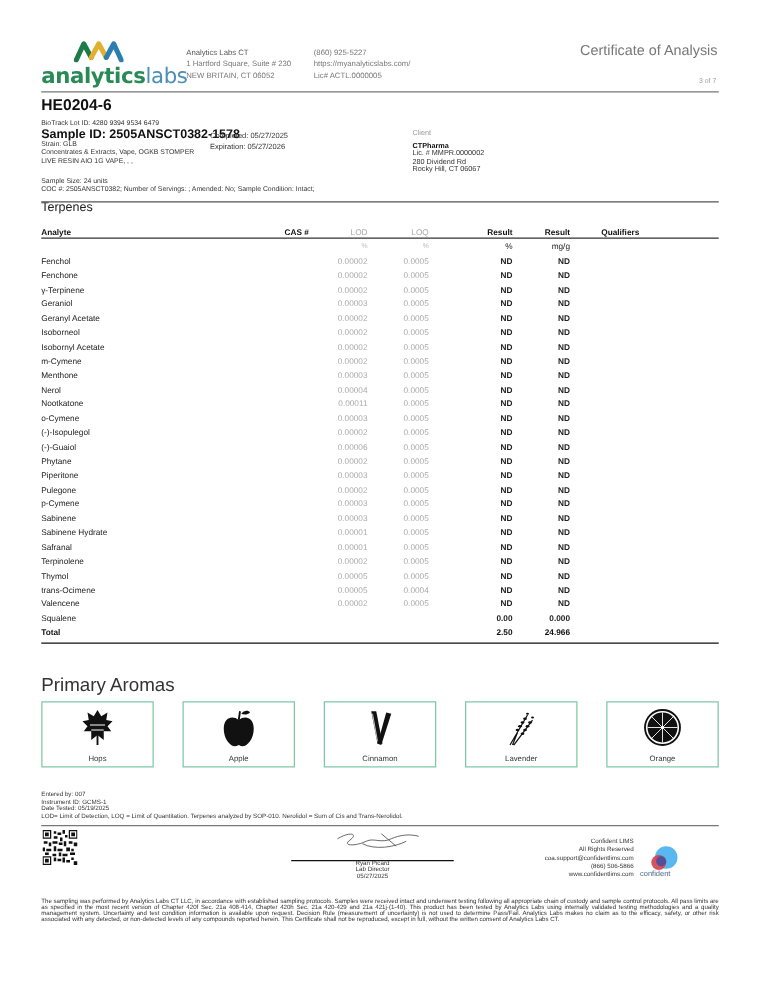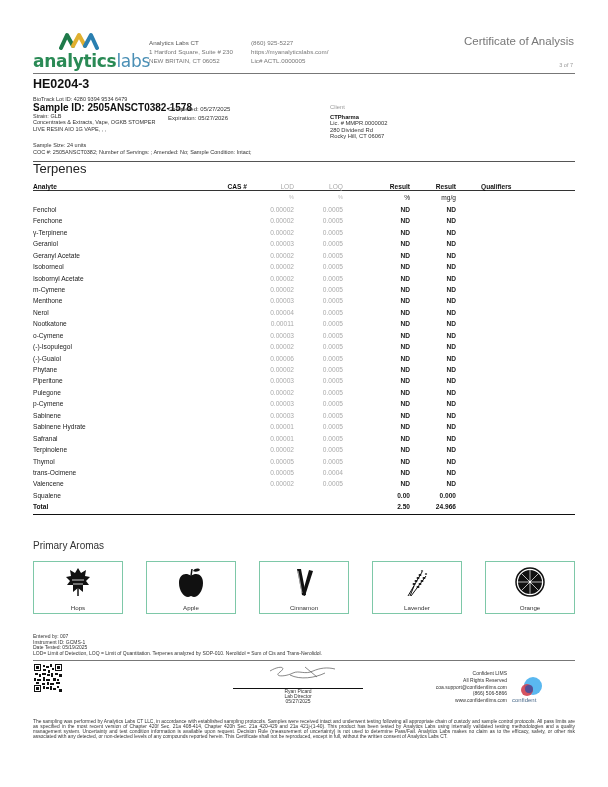--- a/index.html
+++ b/index.html
@@ -25,41 +25,41 @@
   .sample-id { position: absolute; left: 33px; top: 102px; font-size: 10px; font-weight: bold; color: #111; }
   .info-lines { position: absolute; left: 33px; top: 113px; font-size: 5.5px; line-height: 6.3px; color: #333; }
   .dates { position: absolute; left: 168px; top: 105px; font-size: 6px; line-height: 9px; color: #333; }
   .client { position: absolute; left: 330px; top: 104px; font-size: 5.8px; line-height: 6.6px; color: #333; }
   .client .lbl { color: #999; margin-bottom: 3px; }
   .client .nm { font-weight: bold; color: #111; }
   .sample-size { position: absolute; left: 33px; top: 142px; font-size: 5.5px; line-height: 6.5px; color: #333; }
   .rule2 { position: absolute; left: 33px; right: 33px; top: 161px; height: 1px; background: #555; }
 
   
-  .section-title { position: absolute; left: 33px; top: 161px; font-size: 13px; color: #222; }
+  .section-title { position: absolute; left: 33px; top: 161px; font-size: 10px; color: #222; }
   .tbl { position: absolute; left: 33px; top: 181px; width: 542px; font-size: 6.6px; }
   .tbl .row { position: relative; height: 11.45px; line-height: 11.45px; }
   .tbl .c { position: absolute; top: 0; white-space: nowrap; }
   .tbl .analyte { left: 0; }
   .tbl .cas { right: 328px; }
   .tbl .lod { right: 281px; color: #aaa; }
   .tbl .loq { right: 232px; color: #aaa; }
   .tbl .rp { right: 165px; }
   .tbl .rm { right: 119px; }
   .tbl .qual { left: 448px; }
   .tbl .hdr { font-weight: bold; color: #111; }
   .tbl .hdr .lod, .tbl .hdr .loq { font-weight: normal; color: #aaa; }
   .tbl .units .lod, .tbl .units .loq { color: #bbb; font-size: 5.5px; }
   .tbl .nd { font-weight: bold; color: #222; }
   .tbl .total { font-weight: bold; color: #111; }
   .tbl-rule-top { position: absolute; left: 33px; right: 33px; top: 190px; height: 1px; background: #333; }
   .tbl-rule-bot { position: absolute; left: 33px; right: 33px; top: 514px; height: 1.3px; background: #111; }
 
   
-  .aroma-title { position: absolute; left: 33px; top: 540px; font-size: 10px; color: #333; }
+  .aroma-title { position: absolute; left: 33px; top: 540px; font-size: 15px; color: #333; }
   .aromas { position: absolute; left: 33px; top: 561px; width: 542px; height: 53px; display: flex; justify-content: space-between; }
   .aroma { width: 90px; height: 53px; border: 1.3px solid #7ec8a8; position: relative; }
   .aroma .ico { position: absolute; left: 50%; top: 4px; transform: translateX(-50%); width: 30px; height: 32px; }
   .aroma .lbl { position: absolute; left: 0; right: 0; bottom: 2px; text-align: center; font-size: 6.2px; color: #333; }
 
   
   .notes { position: absolute; left: 33px; top: 634px; font-size: 5px; line-height: 5.6px; color: #333; }
   .foot-rule { position: absolute; left: 33px; right: 33px; top: 660px; height: 1px; background: #777; }
   .qr { position: absolute; left: 34px; top: 664px; width: 28px; height: 28px; }
   .sig { position: absolute; left: 265px; top: 663px; width: 80px; height: 20px; }
@@ -89,21 +89,21 @@
 </div>
 <div class="hdr-contact">
   <div>(860) 925-5227</div>
   <div>https://myanalyticslabs.com/</div>
   <div>Lic# ACTL.0000005</div>
 </div>
 <div class="hdr-title">Certificate of Analysis</div>
 <div class="hdr-page">3 of 7</div>
 <div class="hdr-rule"></div>
 
-<div class="sample-code">HE0204-3</div>
+<div class="sample-code">HE0204-6</div>
 <div class="biotrack">BioTrack Lot ID: 4280 9394 9534 6479</div>
 <div class="sample-id">Sample ID: 2505ANSCT0382-1578</div>
 <div class="info-lines">
   <div>Strain: GLB</div>
   <div>Concentrates &amp; Extracts, Vape, OGKB STOMPER</div>
   <div>LIVE RESIN AIO 1G VAPE, , ,</div>
 </div>
 <div class="dates">
   <div>Completed: 05/27/2025</div>
   <div>Expiration: 05/27/2026</div>

